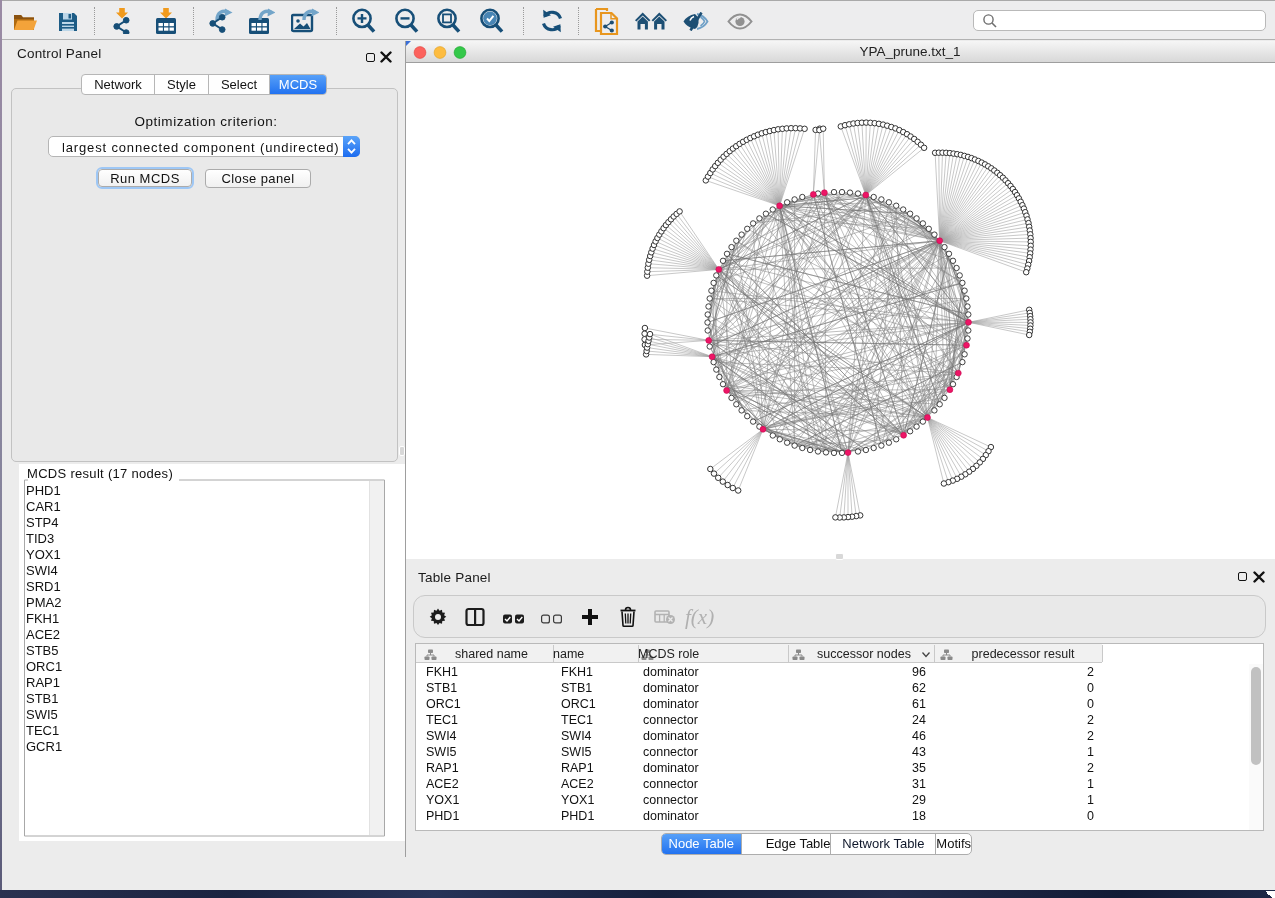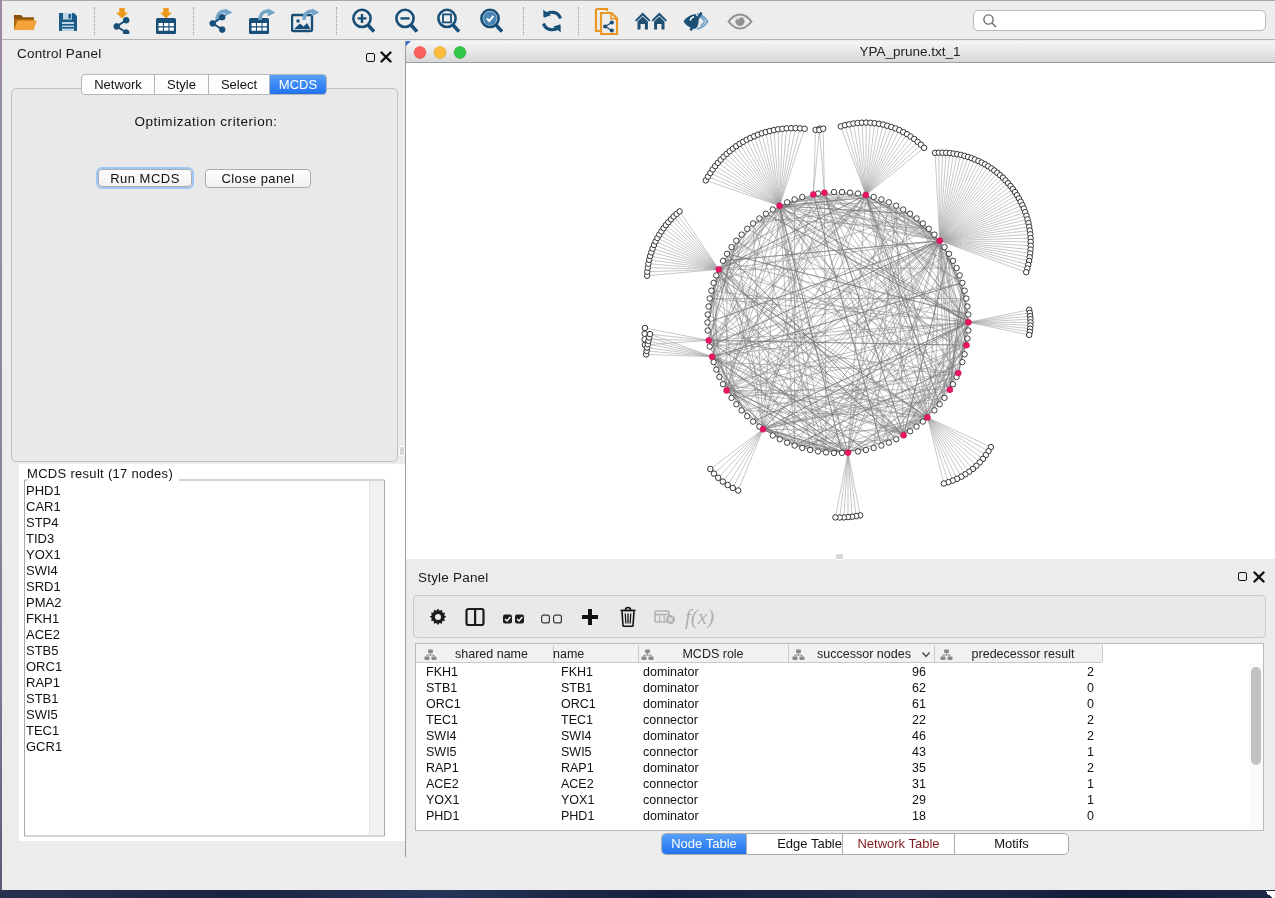--- a/index.html
+++ b/index.html
@@ -162,20 +162,27 @@
 <svg class="abs" style="left:376px;top:10px" width="12" height="12" viewBox="0 0 12 12">
         <path d="M1.5 1.5 L10.5 10.5 M10.5 1.5 L1.5 10.5" stroke="#111" stroke-width="2.4" stroke-linecap="round"></path>
       </svg>
 <div class="abs" style="left:7px;top:47px;width:387px;height:374px;background:#e9e9e9;border:1px solid #c2c2c2;border-radius:5px"></div>
 <div class="abs" style="left:0;top:73px;width:404px;text-align:center;font-size:13.5px;letter-spacing:0.55px;color:#111">Optimization criterion:</div>
 <div class="abs" style="left:77px;top:33px;width:246px;height:21px;background:#fefefe;border:1px solid #b6b6b6;border-radius:4px;overflow:hidden;display:flex">
 <div style="width:73px;border-right:1px solid #b6b6b6;text-align:center;font-size:13px;line-height:19px;color:#111">Network</div>
 <div style="width:54px;border-right:1px solid #b6b6b6;text-align:center;font-size:13px;line-height:19px;color:#111">Style</div>
 <div style="width:61px;border-right:1px solid #b6b6b6;text-align:center;font-size:13px;line-height:19px;color:#111">Select</div>
 <div style="flex:1;background:linear-gradient(#57a0f8,#2272f0);text-align:center;font-size:13px;line-height:19px;color:#fff">MCDS</div>
+</div>
+<div class="abs" style="left:44px;top:95px;width:312px;height:21px;background:#fff;border:1px solid #b5b5b5;border-radius:5px">
+<div class="abs" style="left:13px;top:2.5px;font-size:13px;letter-spacing:0.85px;color:#111">largest connected component (undirected)</div>
+<div class="abs" style="right:-1px;top:-1px;width:17px;height:21px;background:linear-gradient(#5ba4f9,#1c6cf0);border-radius:0 5px 5px 0">
+<svg width="17" height="21" viewBox="0 0 17 21">
+            <path d="M5 8.2 L8.5 4.4 L12 8.2 M5 12.8 L8.5 16.6 L12 12.8" stroke="#fff" stroke-width="1.8" fill="none"></path>
+          </svg></div>
 </div>
 <div class="abs" style="left:92px;top:126px;width:98px;height:22px;border:2px solid #9ec7f5;border-radius:6px;background:linear-gradient(#fff,#f0f0f0)">
 <div class="abs" style="left:0;top:0;width:100%;height:100%;border:1px solid #ababab;border-radius:4px;text-align:center;font-size:13px;letter-spacing:0.5px;line-height:17px;color:#111">Run MCDS</div>
       </div>
 <div class="abs" style="left:201px;top:128px;width:106px;height:19px;border:1px solid #ababab;border-radius:4px;background:linear-gradient(#fff,#f0f0f0);text-align:center;font-size:13px;letter-spacing:0.4px;line-height:17px;color:#111">Close panel</div>
 <div class="abs" style="left:15px;top:423px;width:408px;height:377px;background:#fff">
 <svg class="abs" style="left:0;top:0" width="372" height="377" viewBox="0 0 372 377">
           <path d="M9 16 L5.5 16 L5.5 372 L365.5 372 L365.5 16 L160 16" fill="none" stroke="#a8a8a8"></path>
         </svg>
 <div class="abs" style="left:8px;top:2px;font-size:13px;letter-spacing:0.3px;color:#111">MCDS result (17 nodes)</div>
@@ -499,26 +506,26 @@
             <circle cx="418.4" cy="129.7" r="2.95"></circle>
             <circle cx="459.8" cy="132.0" r="2.95"></circle>
             <circle cx="533.7" cy="177.7" r="2.95"></circle>
           </g>
         </svg>
 </div>
 </div>
 <div class="abs" style="left:406px;top:559px;width:869px;height:6px;background:#ececec"></div>
 <div class="abs" style="left:835px;top:553px;width:9px;height:7px;background:#d8d8d8;border:1px solid #fff;border-radius:2px"></div>
 <div class="abs" style="left:406px;top:565px;width:869px;height:292px;background:#ececec">
-<div class="abs" style="left:12px;top:5px;font-size:13.5px;letter-spacing:0.2px;color:#1a1a1a">Style Panel</div>
+<div class="abs" style="left:12px;top:5px;font-size:13.5px;letter-spacing:0.2px;color:#1a1a1a">Table Panel</div>
 <div class="abs" style="left:832px;top:7px;width:9px;height:9px;border:1.4px solid #111;border-radius:2px"></div>
 <svg class="abs" style="left:847px;top:6px" width="12" height="12" viewBox="0 0 12 12">
         <path d="M1.5 1.5 L10.5 10.5 M10.5 1.5 L1.5 10.5" stroke="#111" stroke-width="2.4" stroke-linecap="round"></path>
       </svg>
-<div class="abs" style="left:7px;top:30px;width:853px;height:43px;background:#e9e9e9;border:1px solid #c9c9c9;border-radius:4px">
+<div class="abs" style="left:7px;top:30px;width:853px;height:43px;background:#e9e9e9;border:1px solid #c9c9c9;border-radius:12px">
 <div class="abs" style="left:14px;top:11px"><svg width="20" height="20" viewBox="0 0 20 20">
 <path fill="#1c1c1c" d="M10 1.5 l1.5 2.2 2.5-.9 .3 2.7 2.7 .3 -.9 2.5 2.2 1.5 -2.2 1.5 .9 2.5 -2.7 .3 -.3 2.7 -2.5-.9 -1.5 2.2 -1.5-2.2 -2.5 .9 -.3-2.7 -2.7-.3 .9-2.5 -2.2-1.5 2.2-1.5 -.9-2.5 2.7-.3 .3-2.7 2.5 .9 Z"></path>
 <circle cx="10" cy="10" r="3" fill="#ececec"></circle>
 </svg></div>
 <div class="abs" style="left:51px;top:11px"><svg width="20" height="20" viewBox="0 0 20 20">
 <rect x="1.5" y="2" width="17" height="16" rx="2" fill="none" stroke="#1c1c1c" stroke-width="2.2"></rect>
 <rect x="9" y="2" width="2.2" height="16" fill="#1c1c1c"></rect>
 </svg></div>
 <div class="abs" style="left:89px;top:15px"><svg width="23" height="12" viewBox="0 0 23 12">
             <g transform="translate(0,1.5)">
@@ -584,21 +591,21 @@
 <path d="M6.5 4 L6.5 6 M3 7.5 L3 6 L10 6 L10 7.5" stroke="#8a8a8a" fill="none"></path>
 </svg></div>
 <div class="abs" style="left:524px;top:3px"><svg width="13" height="12" viewBox="0 0 13 12">
 <rect x="4" y="0.5" width="5" height="3.6" rx="0.8" fill="#8a8a8a"></rect>
 <rect x="0.5" y="7.5" width="5" height="3.6" rx="0.8" fill="#8a8a8a"></rect>
 <rect x="7.5" y="7.5" width="5" height="3.6" rx="0.8" fill="#8a8a8a"></rect>
 <path d="M6.5 4 L6.5 6 M3 7.5 L3 6 L10 6 L10 7.5" stroke="#8a8a8a" fill="none"></path>
 </svg></div>
 <div class="abs" style="left:0;top:3px;width:137px;text-align:center;font-size:12.5px;color:#222;text-indent:14px">shared name</div>
 <div class="abs" style="left:137px;top:3px;width:85px;font-size:12.5px;color:#222">name</div>
-<div class="abs" style="left:222px;top:3px;width:150px;text-align:center;font-size:12.5px;color:#222">MCDS role</div>
+<div class="abs" style="left:222px;top:3px;width:150px;font-size:12.5px;color:#222">MCDS role</div>
 <div class="abs" style="left:372px;top:3px;width:146px;text-align:center;font-size:12.5px;color:#222;text-indent:6px">successor nodes</div>
 <svg class="abs" style="left:505px;top:7px" width="10" height="7" viewBox="0 0 10 7">
           <path d="M1.5 1.5 L5 5.5 L8.5 1.5" stroke="#444" stroke-width="1.3" fill="none"></path>
         </svg>
 <div class="abs" style="left:518px;top:3px;width:168px;text-align:center;font-size:12.5px;color:#222;text-indent:10px">predecessor result</div>
 <div class="abs" style="left:10px;top:20px;font-size:12.5px;color:#111;line-height:16px">FKH1</div>
         <div class="abs" style="left:145px;top:20px;font-size:12.5px;color:#111;line-height:16px">FKH1</div>
         <div class="abs" style="left:227px;top:20px;font-size:12.5px;color:#111;line-height:16px">dominator</div>
         <div class="abs" style="left:420px;top:20px;width:90px;text-align:right;font-size:12.5px;color:#111;line-height:16px">96</div>
         <div class="abs" style="left:588px;top:20px;width:90px;text-align:right;font-size:12.5px;color:#111;line-height:16px">2</div>
@@ -608,21 +615,21 @@
         <div class="abs" style="left:420px;top:36px;width:90px;text-align:right;font-size:12.5px;color:#111;line-height:16px">62</div>
         <div class="abs" style="left:588px;top:36px;width:90px;text-align:right;font-size:12.5px;color:#111;line-height:16px">0</div>
         <div class="abs" style="left:10px;top:52px;font-size:12.5px;color:#111;line-height:16px">ORC1</div>
         <div class="abs" style="left:145px;top:52px;font-size:12.5px;color:#111;line-height:16px">ORC1</div>
         <div class="abs" style="left:227px;top:52px;font-size:12.5px;color:#111;line-height:16px">dominator</div>
         <div class="abs" style="left:420px;top:52px;width:90px;text-align:right;font-size:12.5px;color:#111;line-height:16px">61</div>
         <div class="abs" style="left:588px;top:52px;width:90px;text-align:right;font-size:12.5px;color:#111;line-height:16px">0</div>
         <div class="abs" style="left:10px;top:68px;font-size:12.5px;color:#111;line-height:16px">TEC1</div>
         <div class="abs" style="left:145px;top:68px;font-size:12.5px;color:#111;line-height:16px">TEC1</div>
         <div class="abs" style="left:227px;top:68px;font-size:12.5px;color:#111;line-height:16px">connector</div>
-        <div class="abs" style="left:420px;top:68px;width:90px;text-align:right;font-size:12.5px;color:#111;line-height:16px">22</div>
+        <div class="abs" style="left:420px;top:68px;width:90px;text-align:right;font-size:12.5px;color:#111;line-height:16px">24</div>
         <div class="abs" style="left:588px;top:68px;width:90px;text-align:right;font-size:12.5px;color:#111;line-height:16px">2</div>
         <div class="abs" style="left:10px;top:84px;font-size:12.5px;color:#111;line-height:16px">SWI4</div>
         <div class="abs" style="left:145px;top:84px;font-size:12.5px;color:#111;line-height:16px">SWI4</div>
         <div class="abs" style="left:227px;top:84px;font-size:12.5px;color:#111;line-height:16px">dominator</div>
         <div class="abs" style="left:420px;top:84px;width:90px;text-align:right;font-size:12.5px;color:#111;line-height:16px">46</div>
         <div class="abs" style="left:588px;top:84px;width:90px;text-align:right;font-size:12.5px;color:#111;line-height:16px">2</div>
         <div class="abs" style="left:10px;top:100px;font-size:12.5px;color:#111;line-height:16px">SWI5</div>
         <div class="abs" style="left:145px;top:100px;font-size:12.5px;color:#111;line-height:16px">SWI5</div>
         <div class="abs" style="left:227px;top:100px;font-size:12.5px;color:#111;line-height:16px">connector</div>
         <div class="abs" style="left:420px;top:100px;width:90px;text-align:right;font-size:12.5px;color:#111;line-height:16px">43</div>
@@ -643,19 +650,19 @@
         <div class="abs" style="left:420px;top:148px;width:90px;text-align:right;font-size:12.5px;color:#111;line-height:16px">29</div>
         <div class="abs" style="left:588px;top:148px;width:90px;text-align:right;font-size:12.5px;color:#111;line-height:16px">1</div>
         <div class="abs" style="left:10px;top:164px;font-size:12.5px;color:#111;line-height:16px">PHD1</div>
         <div class="abs" style="left:145px;top:164px;font-size:12.5px;color:#111;line-height:16px">PHD1</div>
         <div class="abs" style="left:227px;top:164px;font-size:12.5px;color:#111;line-height:16px">dominator</div>
         <div class="abs" style="left:420px;top:164px;width:90px;text-align:right;font-size:12.5px;color:#111;line-height:16px">18</div>
         <div class="abs" style="left:588px;top:164px;width:90px;text-align:right;font-size:12.5px;color:#111;line-height:16px">0</div>
 <div class="abs" style="left:833px;top:20px;width:14px;height:166px;background:#fafafa"></div>
 <div class="abs" style="left:835px;top:23px;width:10px;height:98px;background:#c1c1c1;border-radius:5px"></div>
 </div>
-<div class="abs" style="left:255px;top:268px;width:408px;height:22px;background:#fff;border:1px solid #adadad;border-radius:5px;overflow:hidden;display:flex">
+<div class="abs" style="left:255px;top:268px;width:311px;height:22px;background:#fff;border:1px solid #adadad;border-radius:5px;overflow:hidden;display:flex">
 <div style="width:84px;background:linear-gradient(#57a0f8,#2272f0);color:#fff;text-align:center;font-size:13px;line-height:20px">Node Table</div>
 <div style="width:96px;border-left:1px solid #adadad;text-align:right;font-size:13px;line-height:20px;color:#111">Edge Table</div>
-<div style="width:112px;border-left:1px solid #adadad;text-align:center;font-size:13px;line-height:20px;color:#7f1d1d">Network Table</div>
+<div style="width:112px;border-left:1px solid #adadad;text-align:center;font-size:13px;line-height:20px;color:#0f172a">Network Table</div>
 <div style="flex:1;border-left:1px solid #adadad;text-align:center;font-size:13px;line-height:20px;color:#111">Motifs</div>
 </div>
 </div>
 </div>
 </body></html>

